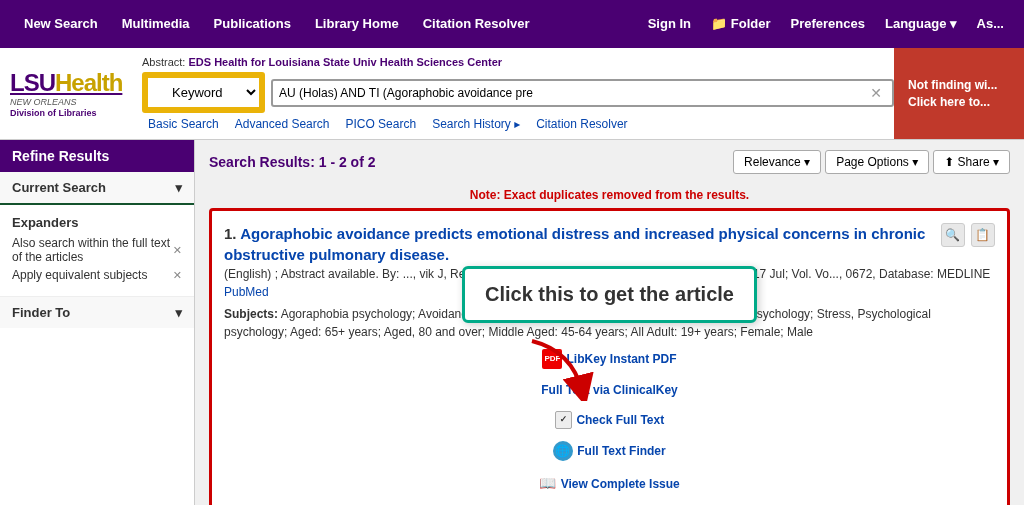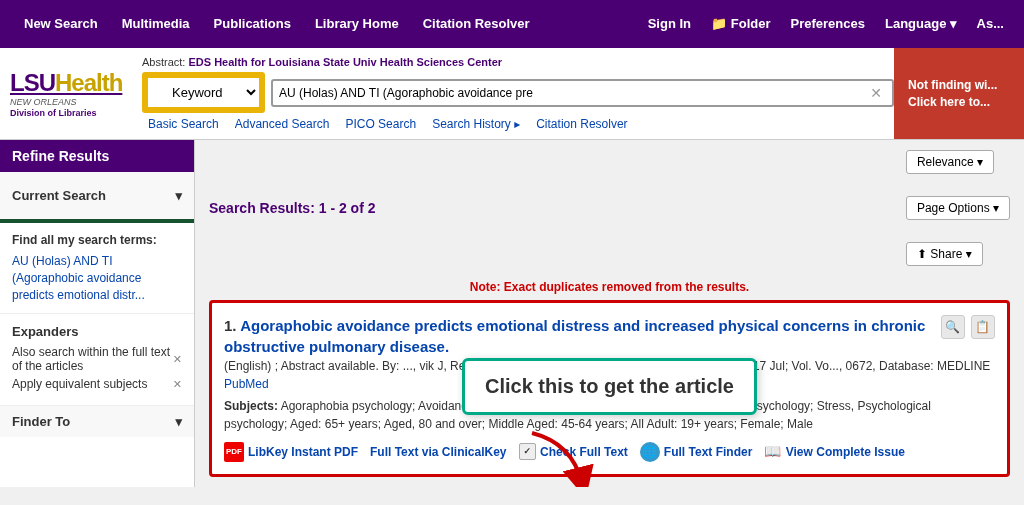--- a/index.html
+++ b/index.html
@@ -186,22 +186,22 @@
       background: #4a0072;
       color: #fff;
       padding: 8px 12px;
       font-size: 14px;
       font-weight: bold;
     }
     .current-search-header {
       display: flex;
       align-items: center;
       justify-content: space-between;
-      padding: 16px 12px;
-      border-bottom: 4px solid #14532d;
+      padding: 8px 12px;
+      border-bottom: 2px solid #14532d;
       background: #f8f8f8;
     }
     .current-search-header span {
       font-size: 13px;
       font-weight: bold;
       color: #333;
     }
     .chevron-icon {
       color: #888;
       font-size: 11px;
@@ -270,23 +270,22 @@
       justify-content: space-between;
       margin-bottom: 8px;
     }
     .results-count {
       font-size: 14px;
       color: #4a0072;
       font-weight: bold;
     }
     .results-controls {
       display: flex;
-      align-items: flex-start;
-      gap: 22px;
-      flex-direction: column;
+      align-items: center;
+      gap: 4px;
     }
     .dropdown-btn {
       background: #fff;
       border: 1px solid #aaa;
       border-radius: 3px;
       padding: 4px 10px;
       font-size: 12px;
       cursor: pointer;
       display: flex;
       align-items: center;
@@ -414,20 +413,21 @@
       z-index: 101;
     }
 
     
     .fulltext-links {
       display: flex;
       align-items: center;
       gap: 12px;
       margin-top: 8px;
       flex-wrap: wrap;
+      flex-direction: column;
     }
     .ft-link {
       display: flex;
       align-items: center;
       gap: 4px;
       color: #0645ad;
       font-size: 12px;
       font-weight: bold;
       text-decoration: none;
       cursor: pointer;
@@ -527,24 +527,20 @@
   </div>
 </header>
 
 <div class="main-layout">
 
   <div class="sidebar">
     <div class="refine-header">Refine Results</div>
     <div class="current-search-header">
       <span>Current Search</span>
       <span class="chevron-icon">▾</span>
-    </div>
-    <div class="sidebar-section">
-      <h4>Find all my search terms:</h4>
-      <a class="sidebar-link">AU (Holas) AND TI (Agoraphobic avoidance predicts emotional distr...</a>
     </div>
     <div class="expanders-section">
       <h4>Expanders</h4>
       <div class="expander-item">
         <span>Also search within the full text of the articles</span>
         <span class="expander-x">✕</span>
       </div>
       <div class="expander-item">
         <span>Apply equivalent subjects</span>
         <span class="expander-x">✕</span>

